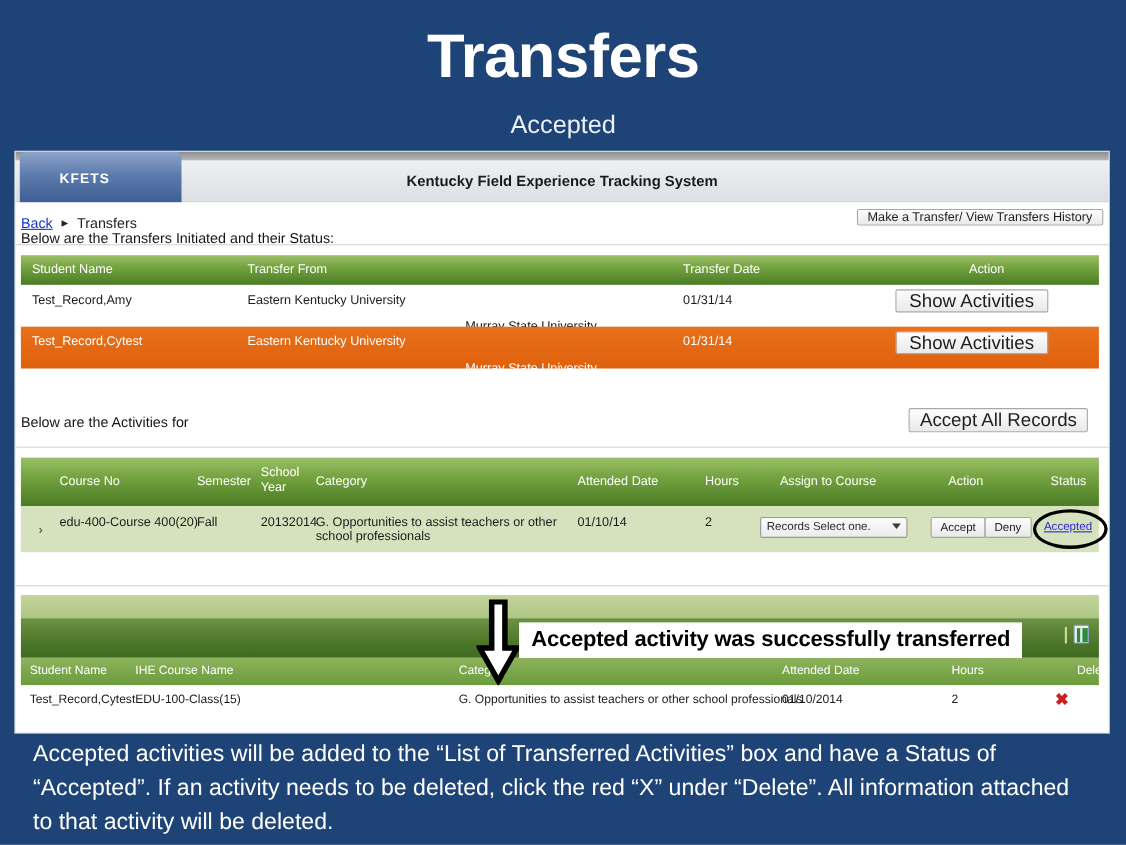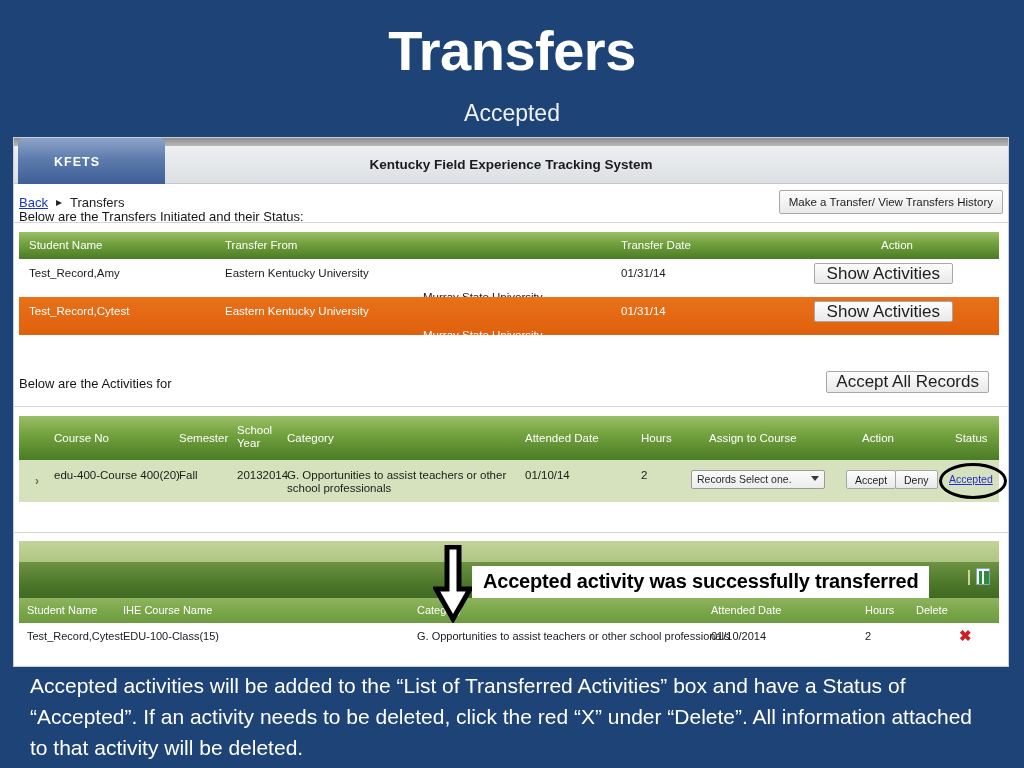--- a/index.html
+++ b/index.html
@@ -78,21 +78,21 @@
   .btn {
     background: linear-gradient(#fdfdfd, #e9e9e9);
     border: 1px solid #a8a8a8;
     border-radius: 2px;
     font-family: "Liberation Sans", sans-serif;
     font-size: 17px; color: #1d1d1d;
     cursor: pointer; white-space: nowrap;
     display: inline-flex; align-items: center; justify-content: center;
   }
   #make-transfer-btn {
-    position: absolute; right: 5px; top: 6px; height: 24px; padding: 0 9px;
+    position: absolute; right: 5px; top: 6px; height: 15px; padding: 0 9px;
     font-size: 11.5px;
   }
   .hr-line {
     position: absolute; left: 0; width: 994px; height: 1px; background: #d4d4d4;
   }
 
   
   .sec-label {
     position: absolute; color: #151515; font-size: 13px; font-weight: normal;
   }
@@ -203,21 +203,21 @@
   }
   .band-head {
     height: 25px;
     background: linear-gradient(#8fb45f 0%, #7aa74a 50%, #6d9b3f 100%);
     position: relative;
   }
   .band-head .th { position: absolute; top: 6px; color: #ffffff; font-size: 11px; }
   #tbl-transferred .row { height: 27px; }
   #tbl-transferred .row .td { top: 7px; font-size: 11px; }
   .t0 { left: 8px; }  .t1 { left: 104px; text-align: right; }  .t2 { left: 398px; }
-  .t3 { left: 692px; }  .t4 { left: 846px; }  .t5 { left: 897px; }
+  .t3 { left: 692px; }  .t4 { left: 846px; }  .t5 { left: 960px; }
   .del-x {
     position: absolute; left: 940px; top: 4px;
     color: #cc1f1f; font-size: 15px; font-weight: bold; cursor: pointer;
     font-family: "Liberation Sans", sans-serif;
   }
 
   
   #annot-arrow {
     position: absolute; left: 433px; top: 545px; width: 40px; height: 78px;
     z-index: 40; pointer-events: none;

